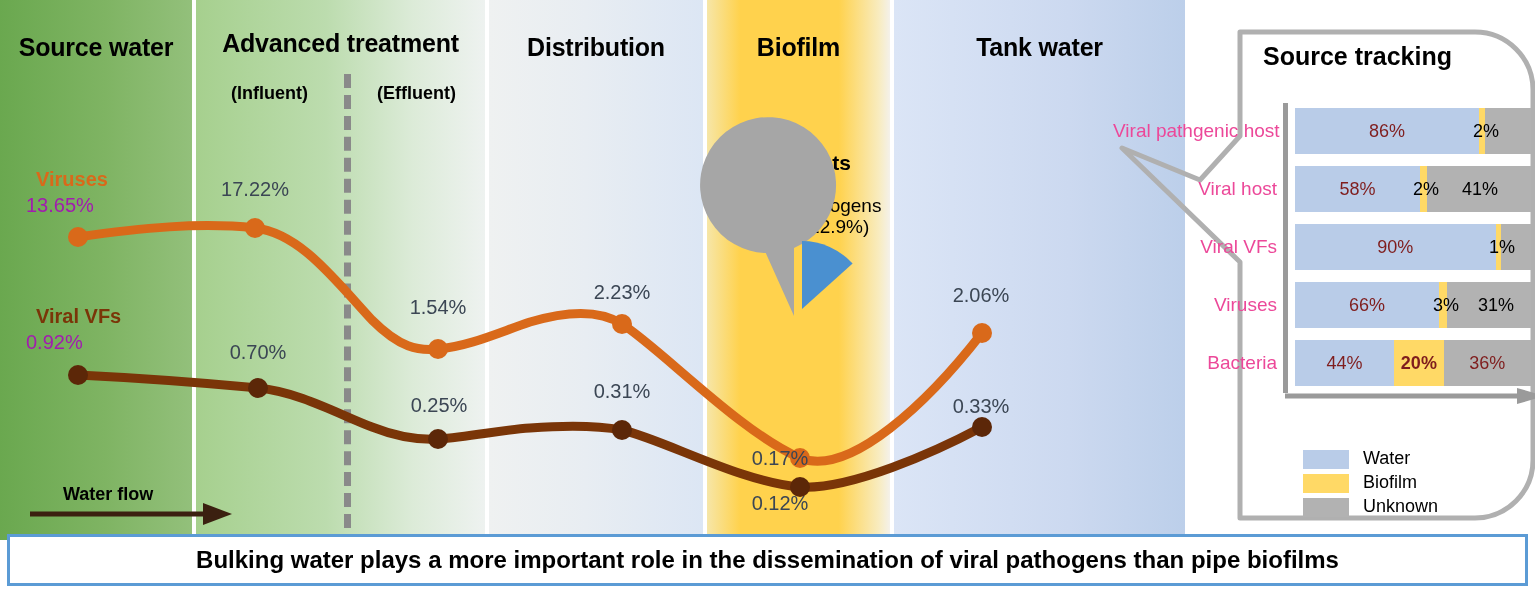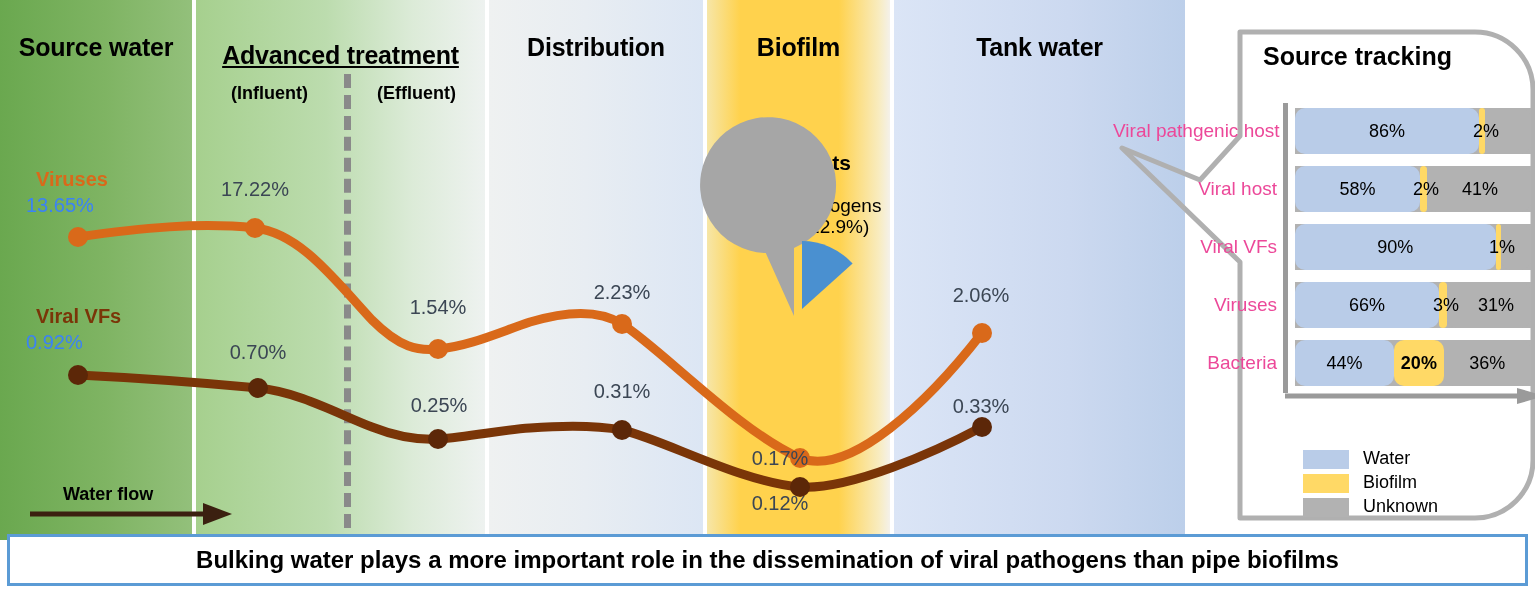--- a/index.html
+++ b/index.html
@@ -50,21 +50,21 @@
   
   .series-label {
     position: absolute;
     font-weight: bold;
     font-size: 20px;
     white-space: nowrap;
   }
   .series-value {
     position: absolute;
     font-size: 20px;
-    color: #3b82f6;
+    color: #a21caf;
     white-space: nowrap;
   }
   .pt-label {
     position: absolute;
     font-size: 20px;
     color: #3b4654;
     white-space: nowrap;
     text-align: center;
   }
 
@@ -125,23 +125,22 @@
     height: 46px;
     display: flex;
     background: #b2b2b2;
   }
   .st-seg {
     height: 100%;
     display: flex;
     align-items: center;
     justify-content: center;
     font-size: 18px;
-    color: #000000;
-    white-space: nowrap;
-    border-radius: 10px;
+    color: #7f1d1d;
+    white-space: nowrap;
   }
   .st-seg.water   { background: #b9cce8; }
   .st-seg.biofilm { background: #ffd966; font-weight: bold; }
   .st-seg.unknown { background: #b2b2b2; }
   .axis-caption {
     position: absolute;
     font-size: 20px;
     color: #000000;
     white-space: nowrap;
   }
@@ -188,21 +187,21 @@
   </div>
   <div class="stage" style="left:707px; width:183px; background:linear-gradient(to right,#f6e6a8 0%,#ffd24d 18%,#ffd24d 72%,#f8ecc0 94%,#f4f1ea 100%);">
   </div>
   <div class="stage" style="left:894px; width:291px; background:linear-gradient(to right,#dbe5f6 0%,#ccd9f0 60%,#bccfea 100%);">
   </div>
 
   <div class="dashed-divider" style="left:344px; top:74px; height:454px;"></div>
 
   <div class="stage-title" style="left:0px; width:192px; top:33px;">Source water</div>
 
-  <div class="stage-title" style="left:196px; width:289px; top:41px;text-decoration:underline;">Advanced treatment</div>
+  <div class="stage-title" style="left:196px; width:289px; top:29px;">Advanced treatment</div>
 
   <div class="sub-label" style="left:196px; width:147px; top:83px;">(Influent)</div>
 
   <div class="sub-label" style="left:348px; width:137px; top:83px;">(Effluent)</div>
 
   <div class="stage-title" style="left:489px; width:214px; top:33px;">Distribution</div>
 
   <div class="stage-title" style="left:707px; width:183px; top:33px;">Biofilm</div>
 
   <div class="stage-title" style="left:894px; width:291px; top:33px;">Tank water</div>

